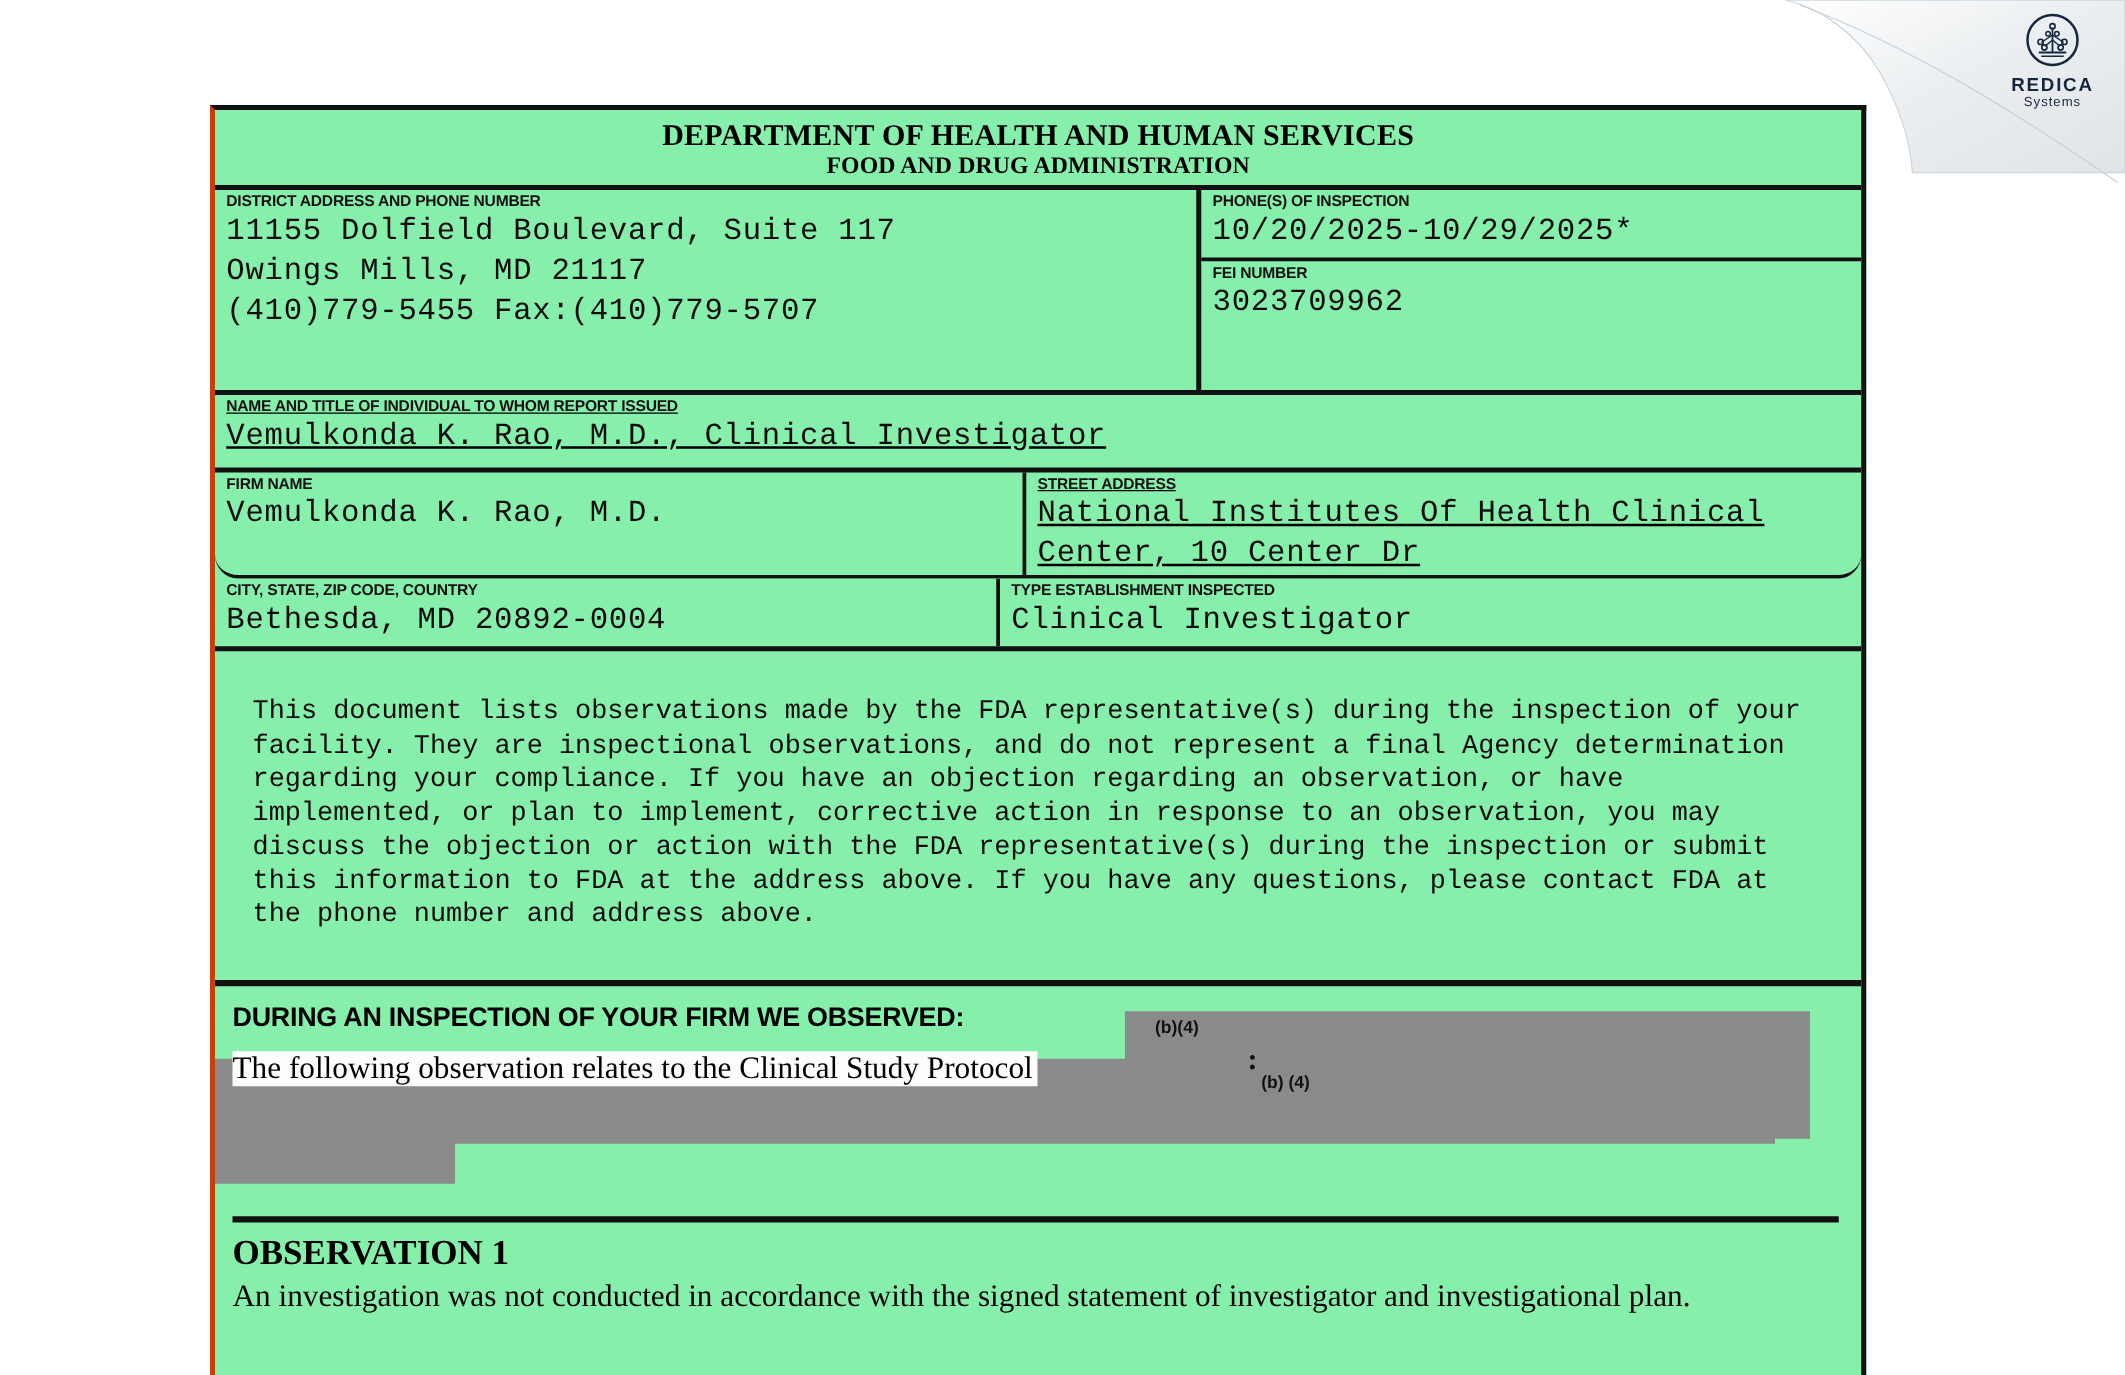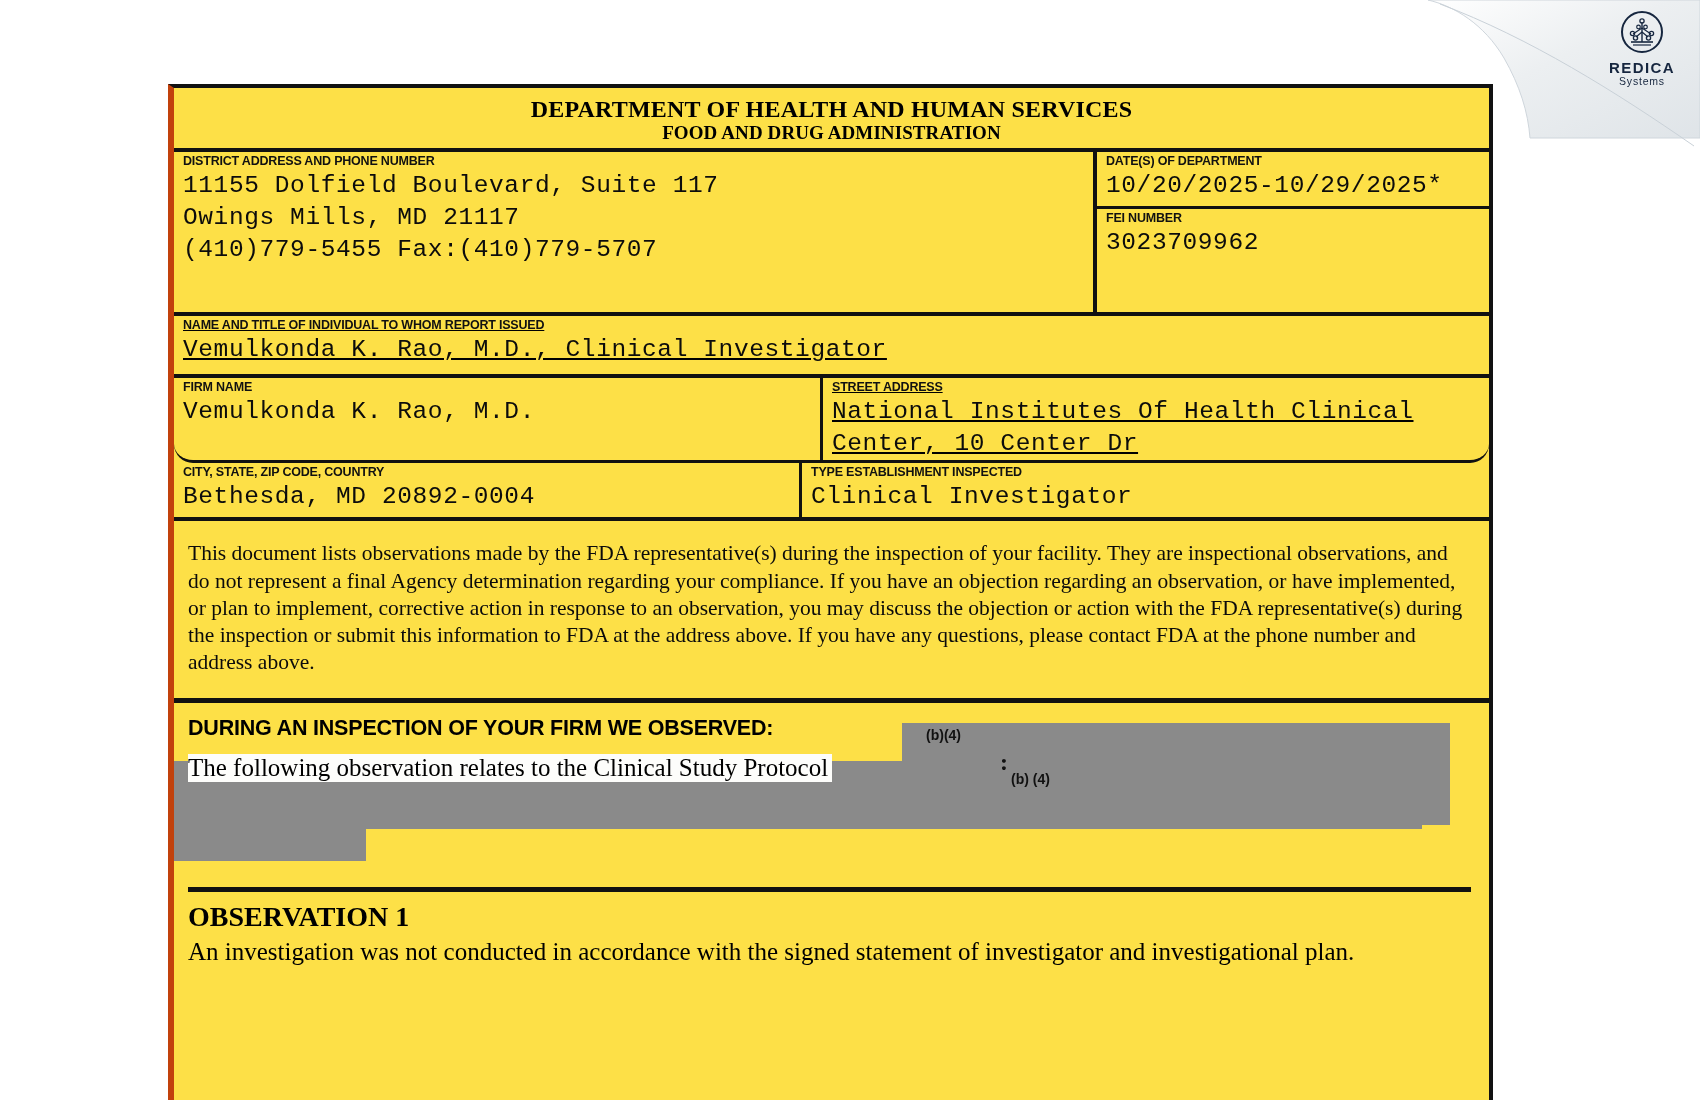--- a/index.html
+++ b/index.html
@@ -25,22 +25,22 @@
     background: #ffffff;
   }
 
   
   #form-sheet {
     position: absolute;
     left: 168px;
     top: 84px;
     width: 1325px;
     height: 1016px;
-    background: #fde047;
-    border-left: 6px solid #c2410c;
+    background: #86efac;
+    border-left: 4px solid #c2410c;
     border-top: 4px solid #111;
     border-right: 4px solid #111;
     overflow: hidden;
   }
 
   
   #form-inner {
     position: absolute;
     left: 0; top: 0; right: 0; bottom: 0;
   }
@@ -85,21 +85,21 @@
     font-size: 24.5px;
     line-height: 1.32;
     letter-spacing: 0.6px;
     padding: 1px 0 0 9px;
     white-space: pre;
     color: #0c0c0c;
   }
 
   
   .row1 { display: flex; border-bottom: 4px solid #111; }
-  .row1-left  { width: 923px; border-right: 4px solid #111; min-height: 160px; }
+  .row1-left  { width: 789px; border-right: 4px solid #111; min-height: 160px; }
   .row1-right { flex: 1; display: flex; flex-direction: column; }
   .r1r-top { border-bottom: 3px solid #111; padding-bottom: 4px; }
   .r1r-bot { flex: 1; }
 
   
   .row2 { border-bottom: 4px solid #111; min-height: 62px; text-decoration: underline; }
 
   
   .row3 { display: flex; border-bottom: 3px solid #111; min-height: 84px; border-radius: 19px; }
   .row3-left  { width: 649px; border-right: 3px solid #111; }
@@ -109,22 +109,22 @@
   .row4 { display: flex; border-bottom: 4px solid #111; min-height: 58px; }
   .row4-left  { width: 628px; border-right: 3px solid #111; }
   .row4-right { flex: 1; }
 
   
   .notice {
     padding: 19px 22px 22px 14px;
     border-bottom: 5px solid #111;
   }
   .notice p {
-    margin: 0;
-    font-family: Liberation Serif, serif;
+    margin: 16px;
+    font-family: Liberation Mono, monospace;
     font-size: 21.5px;
     line-height: 1.26;
     text-align: left;
     color: #0b0b0b;
   }
 
   
   .observed {
     position: relative;
     padding: 14px 0 0 14px;
@@ -246,21 +246,21 @@
 
       <div class="row1">
         <div class="row1-left cell">
           <div class="cap">DISTRICT ADDRESS AND PHONE NUMBER</div>
           <div class="val">11155 Dolfield Boulevard, Suite 117
 Owings Mills, MD 21117
 (410)779-5455 Fax:(410)779-5707</div>
         </div>
         <div class="row1-right">
           <div class="r1r-top cell">
-            <div class="cap">DATE(S) OF DEPARTMENT</div>
+            <div class="cap">PHONE(S) OF INSPECTION</div>
             <div class="val">10/20/2025-10/29/2025*</div>
           </div>
           <div class="r1r-bot cell">
             <div class="cap">FEI NUMBER</div>
             <div class="val">3023709962</div>
           </div>
         </div>
       </div>
 
       <div class="row2 cell">

